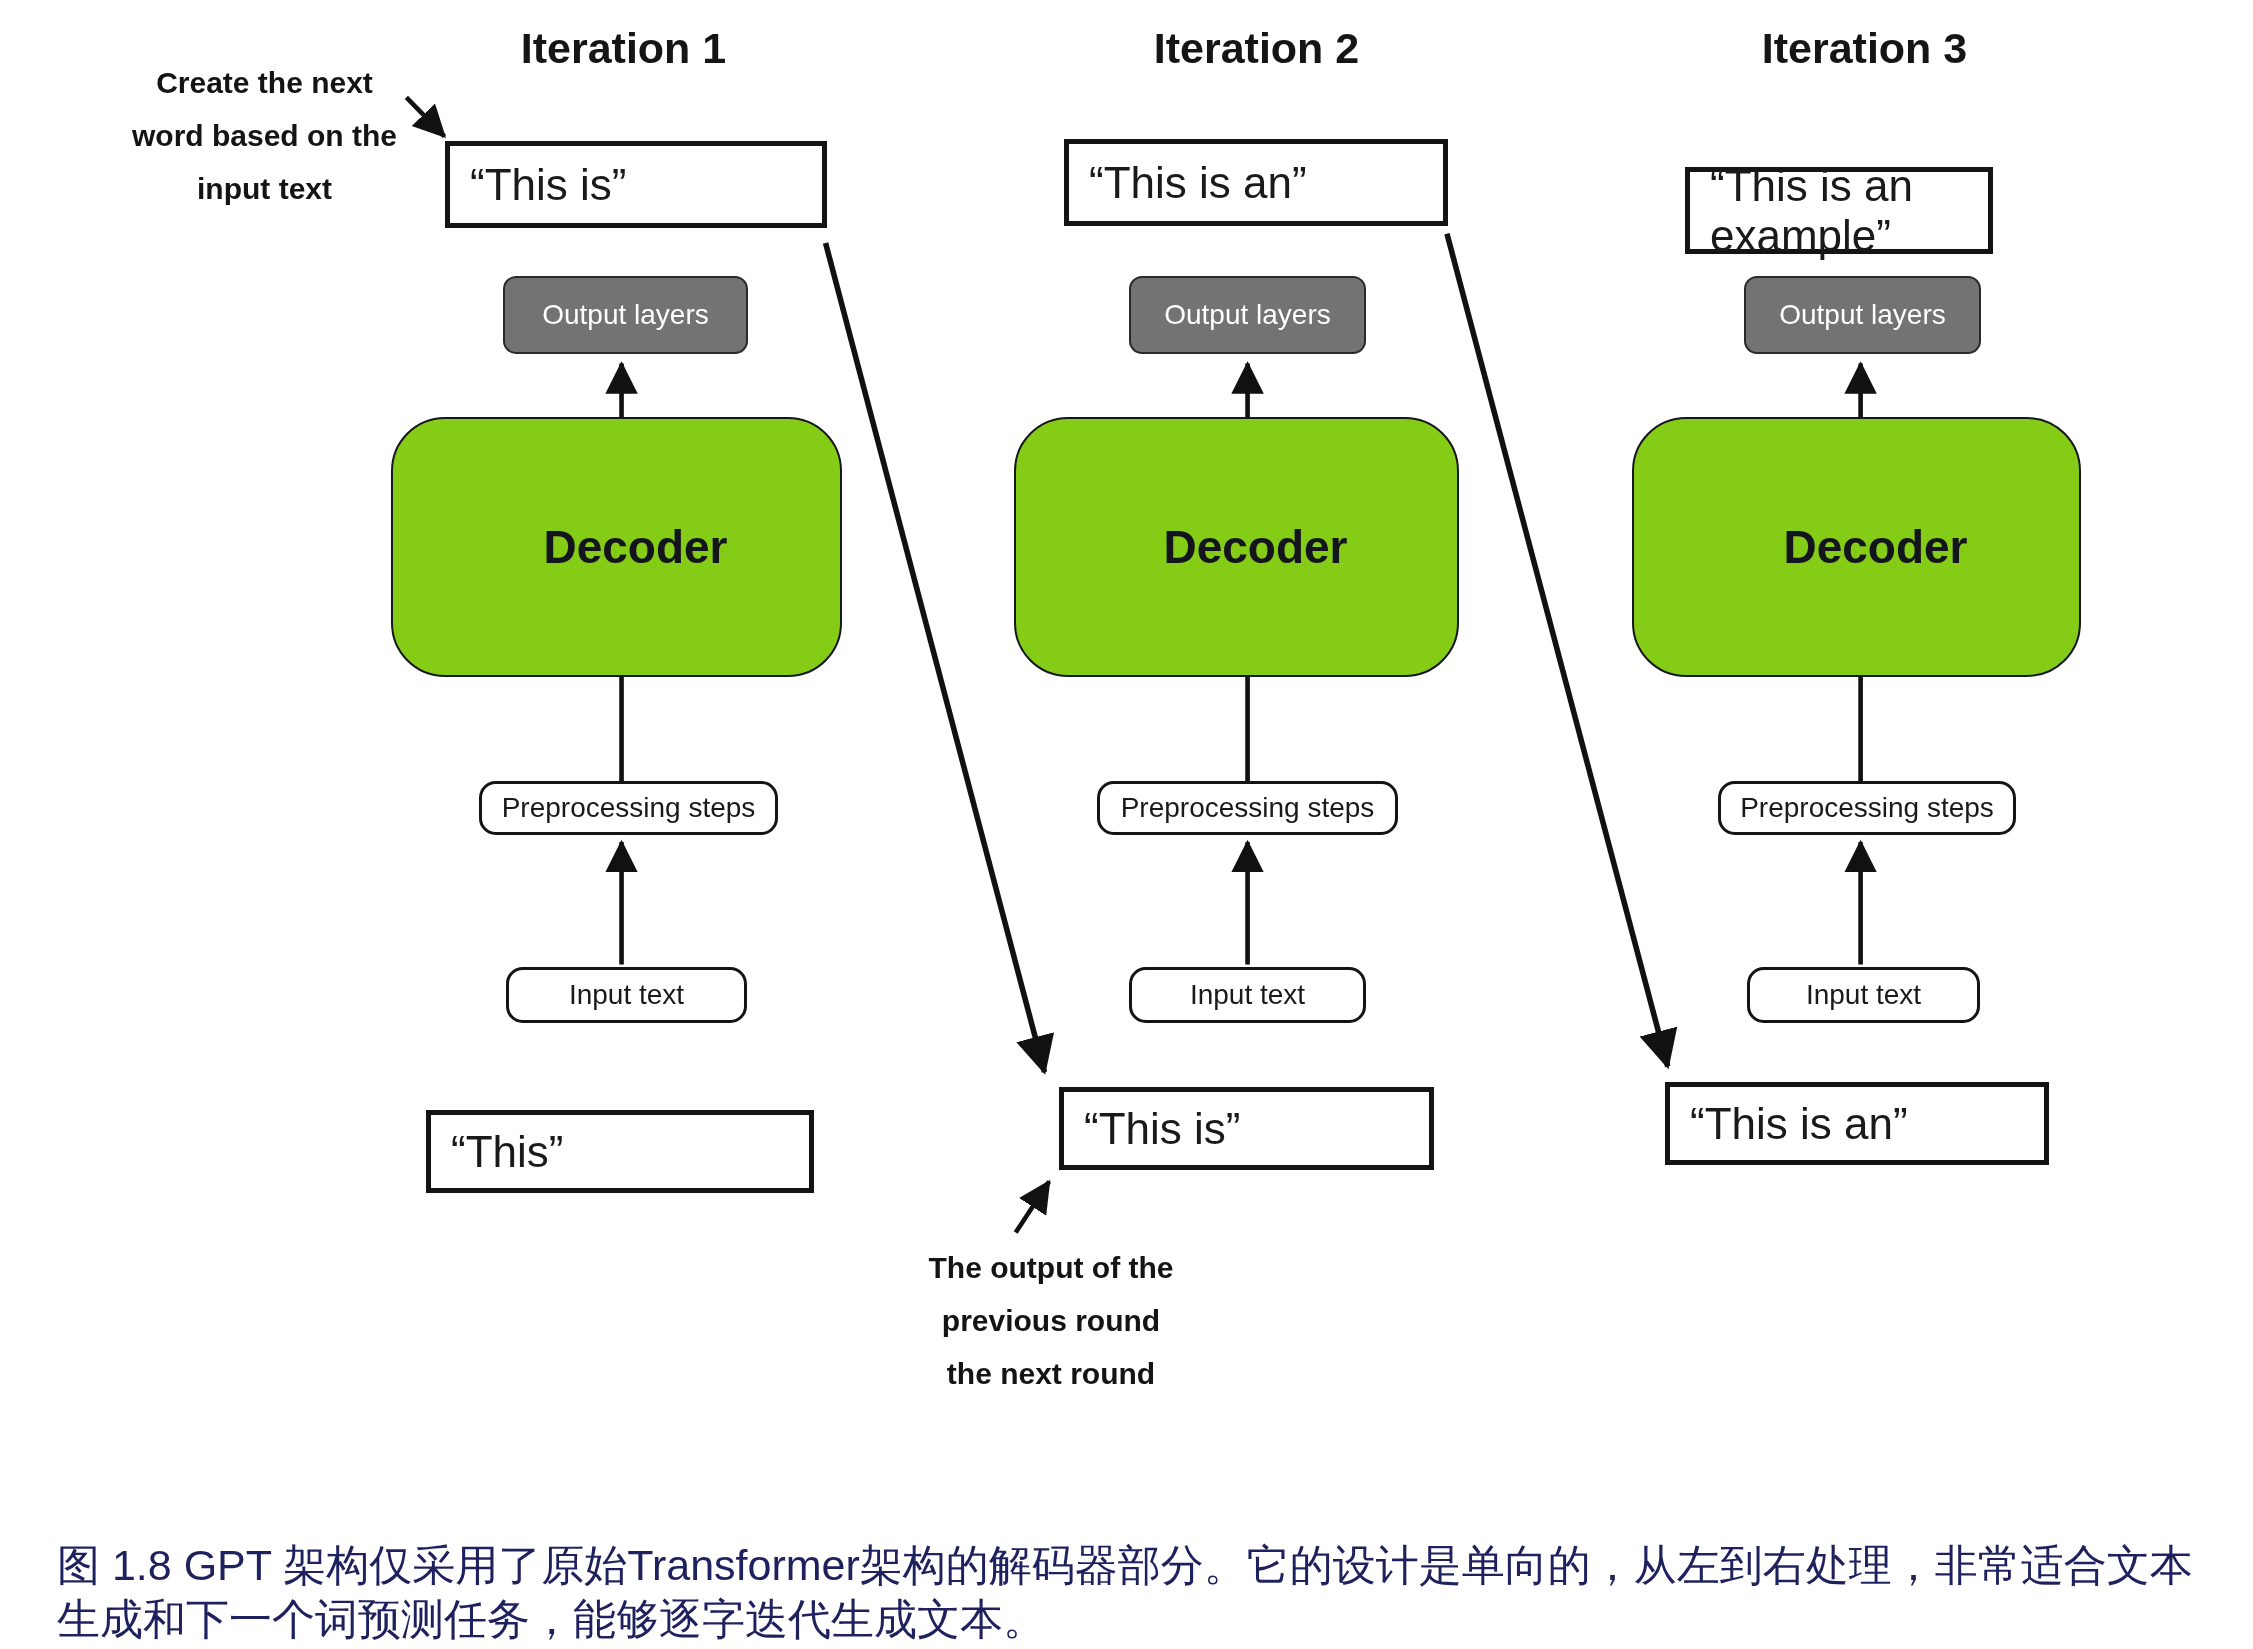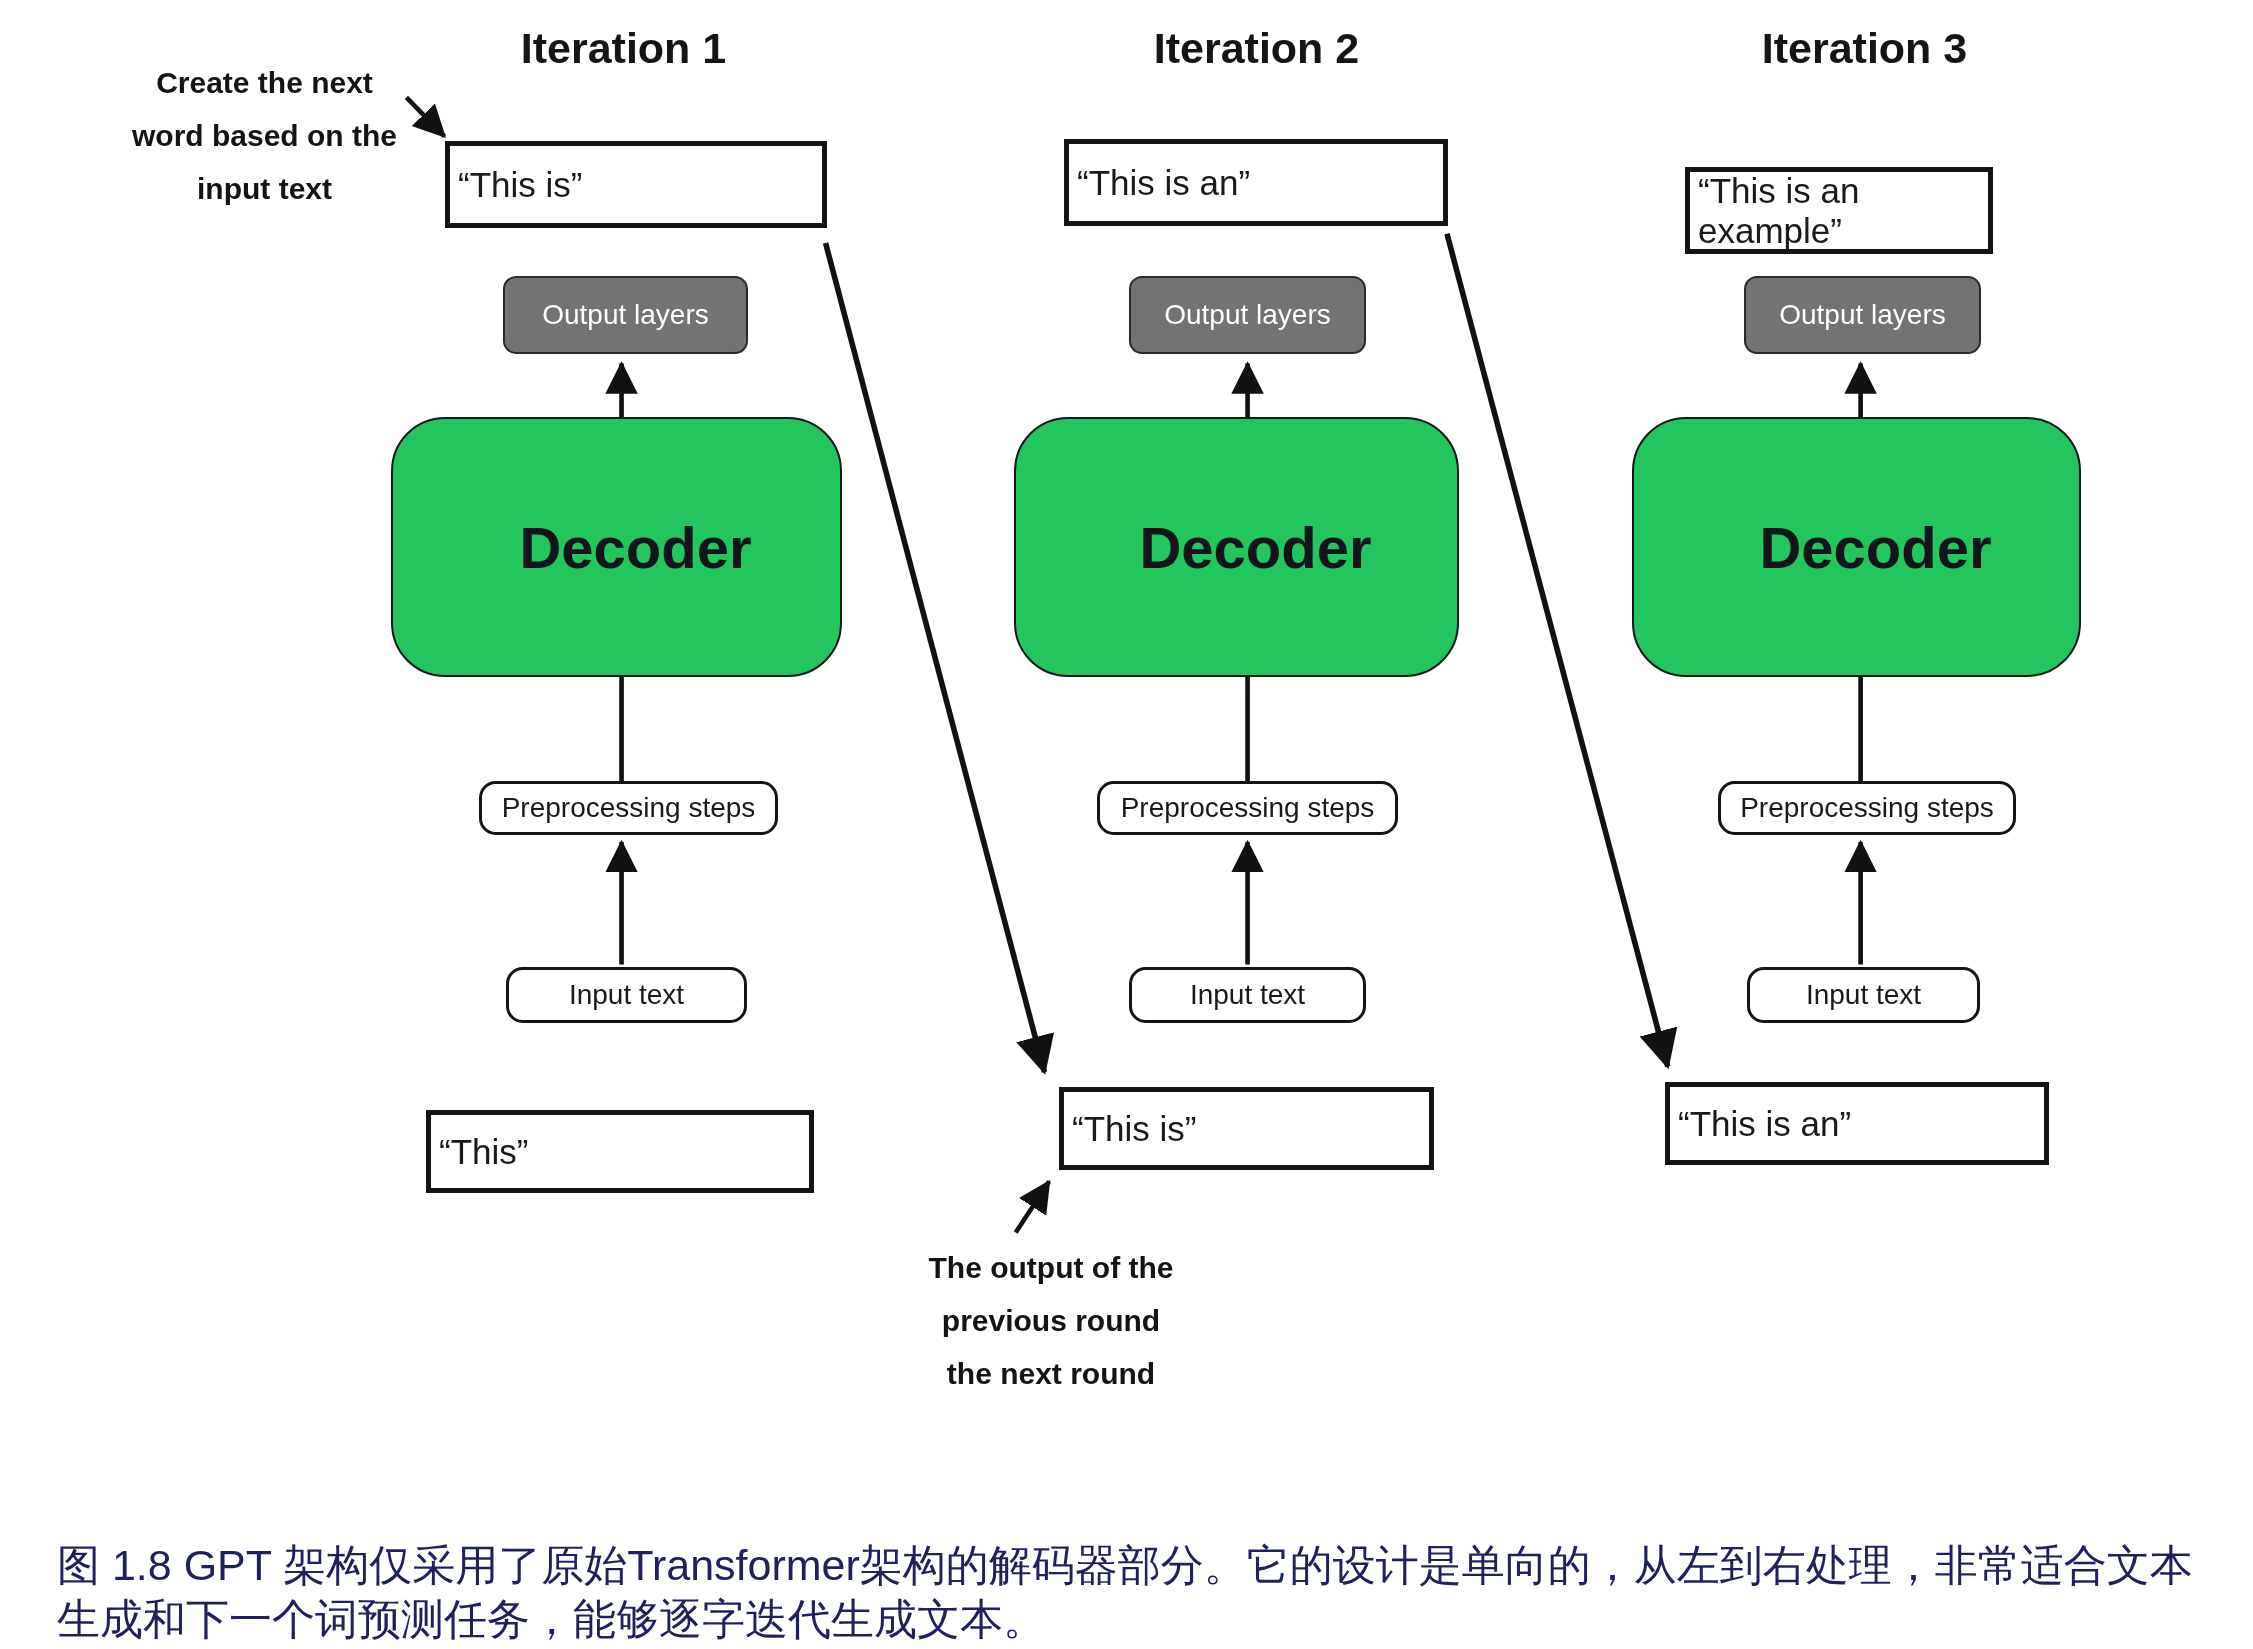--- a/index.html
+++ b/index.html
@@ -2,25 +2,25 @@
 <html style="font-size:15px"><head>
 <meta charset="utf-8">
 <style>
   html,body{margin:0;padding:0;background:#ffffff;}
   body{font-family:"Liberation Sans","DejaVu Sans",sans-serif;}
   .stage{position:relative;width:2254px;height:1649px;background:#ffffff;overflow:hidden;}
   .abs{position:absolute;box-sizing:border-box;}
   .arrows{position:absolute;left:0;top:0;width:2254px;height:1649px;pointer-events:none;}
   .iter-title{font-size:43px;font-weight:bold;color:#151515;text-align:center;}
   .text-rect{background:#ffffff;border:5.6px solid #141414;display:flex;align-items:center;
-             padding-left:8px;font-size:35px;color:#1a1a1a;}
+             padding-left:20px;font-size:44px;color:#1a1a1a;}
   .pill-output{background:#737373;border:2.8px solid #2a2a2a;border-radius:13px;display:flex;
                align-items:center;justify-content:center;font-size:28px;color:#ffffff;}
-  .decoder-box{background:#22c55e;border:2.8px solid #16161c;border-radius:54px;display:flex;
-               align-items:center;justify-content:center;font-size:58px;font-weight:bold;color:#14141c;padding-left:38px;}
+  .decoder-box{background:#84cc16;border:2.8px solid #16161c;border-radius:54px;display:flex;
+               align-items:center;justify-content:center;font-size:46px;font-weight:bold;color:#14141c;padding-left:38px;}
   .step-pill{background:#ffffff;border:3.7px solid #141414;border-radius:16.7px;display:flex;
              align-items:center;justify-content:center;font-size:28px;color:#1a1a1a;}
   .ann{font-size:30px;font-weight:bold;color:#141414;text-align:center;line-height:53px;}
   .ann span{display:block;}
   .caption{font-size:43px;line-height:54px;color:#1e215e;margin-left:44px;}
   .caption span{display:block;}
 </style>
 </head>
 <body>
 

